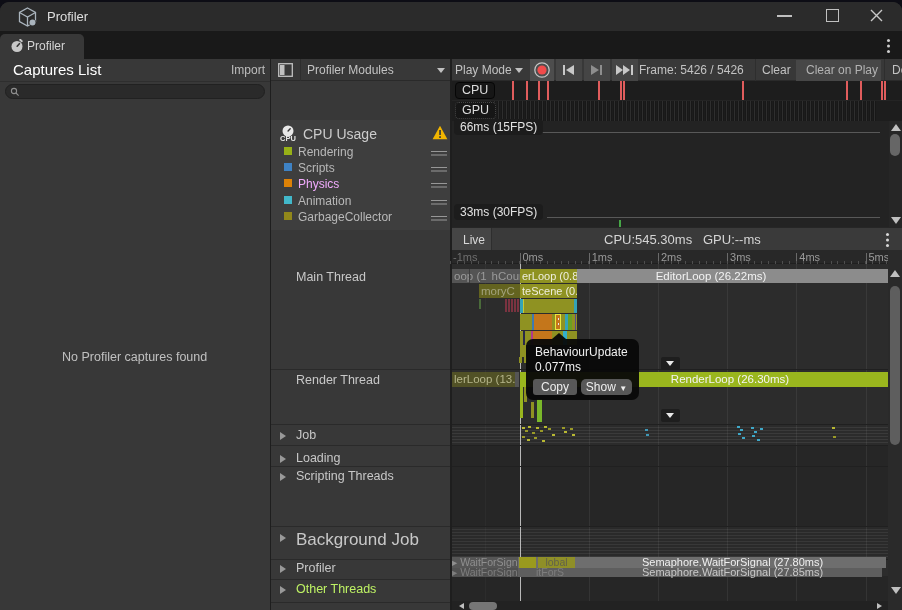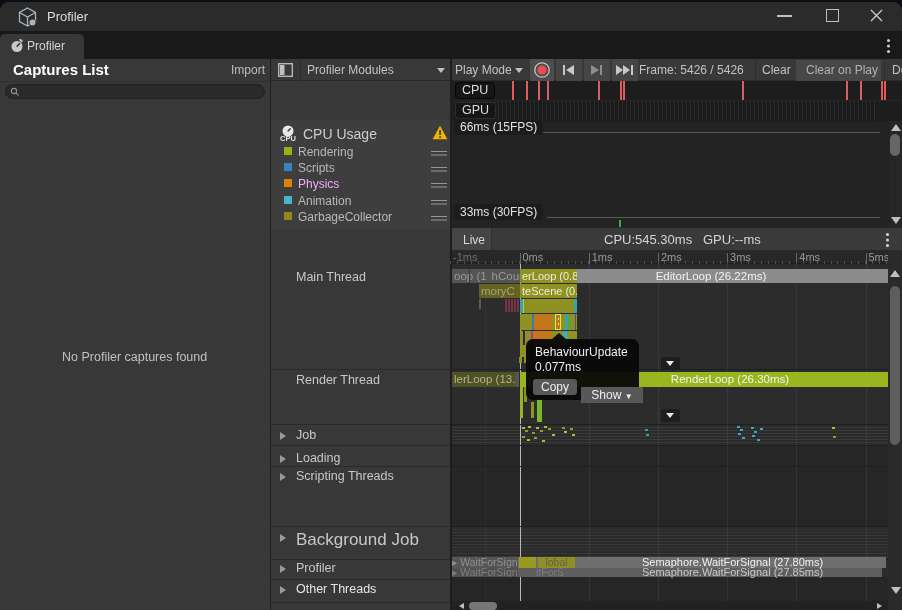--- a/index.html
+++ b/index.html
@@ -39,21 +39,21 @@
         <rect x="9" y="0.5" width="4" height="2" rx="1" fill="#c8c8c8" transform="rotate(40 11 1.5)"></rect>
       </svg>
       <div class="abs txt" style="left:27px;top:5px;color:#d4d4d4;">Profiler</div>
     </div>
     <div class="abs" style="left:887px;top:8px;width:3px;height:3px;border-radius:50%;background:#cdcdcd;box-shadow:0 5.5px 0 #cdcdcd, 0 11px 0 #cdcdcd;"></div>
   </div>
 
   <div class="abs" style="left:0;top:57px;width:902px;height:553px;background:#383838;">
 
     <div class="abs" style="left:0;top:0;width:270px;height:553px;background:#383838;">
-      <div class="abs" style="left:13px;top:2px;color:#ffffff;font-size:15px;font-weight:bold;">Captures List</div>
+      <div class="abs" style="left:13px;top:2px;color:#ffffff;font-size:15px;font-weight:normal;">Captures List</div>
       <div class="abs txt" style="left:231px;top:4px;color:#bdbdbd;">Import</div>
       <div class="abs" style="left:0;top:22px;width:270px;height:1px;background:#2e2e2e;"></div>
 
       <div class="abs" style="left:5px;top:25px;width:260px;height:15px;background:#2a2a2a;border:1px solid #212121;border-radius:8px;">
         <svg class="abs" style="left:4px;top:2px;" width="10" height="10" viewBox="0 0 10 10">
           <circle cx="4" cy="4" r="2.6" fill="none" stroke="#8f8f8f" stroke-width="1.1"></circle>
           <path d="M6 6 L8.6 8.6" stroke="#8f8f8f" stroke-width="1.1"></path>
         </svg>
       </div>
       <div class="abs txt" style="left:62px;top:291px;color:#c0c0c0;font-size:12.5px;">No Profiler captures found</div>
@@ -119,21 +119,21 @@
       <div class="tri-r abs" style="left:9px;top:414px;border-width:4px 0 4px 6px;border-color:transparent transparent transparent #999;"></div>
       <div class="abs txt" style="left:25px;top:410px;color:#c8c8c8;font-size:12.5px;">Scripting Threads</div>
       <div class="abs" style="left:0;top:467px;width:179px;height:1px;background:#2a2a2a;"></div>
       <div class="tri-r abs" style="left:9px;top:475px;border-width:4px 0 4px 6px;border-color:transparent transparent transparent #999;"></div>
       <div class="abs txt" style="left:25px;top:471px;color:#c8c8c8;font-size:17px;">Background Job</div>
       <div class="abs" style="left:0;top:500px;width:179px;height:1px;background:#2a2a2a;"></div>
       <div class="tri-r abs" style="left:9px;top:506px;border-width:4px 0 4px 6px;border-color:transparent transparent transparent #999;"></div>
       <div class="abs txt" style="left:25px;top:502px;color:#c8c8c8;font-size:12.5px;">Profiler</div>
       <div class="abs" style="left:0;top:520px;width:179px;height:1px;background:#2a2a2a;"></div>
       <div class="tri-r abs" style="left:9px;top:527px;border-width:4px 0 4px 6px;border-color:transparent transparent transparent #999;"></div>
-      <div class="abs txt" style="left:25px;top:523px;color:#e5e5e5;font-size:12.5px;">Other Threads</div>
+      <div class="abs txt" style="left:25px;top:523px;color:#bef264;font-size:12.5px;">Other Threads</div>
       <div class="abs" style="left:0;top:543px;width:179px;height:1px;background:#2a2a2a;"></div>
     </div>
 
     <div class="abs" style="left:450px;top:0;width:2px;height:553px;background:#1e1e1e;"></div>
 
     <div class="abs" id="right" style="left:452px;top:0;width:450px;height:553px;background:#242424;">
 
       <div class="abs" style="left:0;top:0;width:450px;height:22px;background:#383838;border-bottom:1px solid #2a2a2a;">
         <div class="abs txt" style="left:3px;top:4px;">Play Mode</div>
         <div class="tri-r abs" style="left:63px;top:9px;border-width:5px 4px 0 4px;border-color:#c0c0c0 transparent transparent transparent;"></div>
@@ -392,21 +392,21 @@
           <div class="abs" style="left:190px;top:293px;width:176px;height:11px;color:#f0f0f0;font-size:11px;line-height:11px;text-align:center;white-space:nowrap;">Semaphore.WaitForSignal (27.80ms)</div>
           <div class="abs" style="left:0px;top:304px;width:430px;height:9px;background:#5e5e5e;"></div>
           <div class="abs" style="left:0;top:304px;width:66px;height:9px;background:#505050;overflow:hidden;color:#7e7e7e;font-size:10.5px;line-height:9px;white-space:nowrap;">▸ WaitForSign</div>
           <div class="abs" style="left:78px;top:304px;width:40px;height:9px;color:#7e7e7e;font-size:10.5px;line-height:9px;text-align:center;">itForS</div>
           <div class="abs" style="left:190px;top:304px;width:176px;height:9px;color:#c8c8c8;font-size:11px;line-height:9px;text-align:center;white-space:nowrap;">Semaphore.WaitForSignal (27.85ms)</div>
           <div class="abs" style="left:74px;top:75px;width:113px;height:61px;background:rgba(8,8,8,0.95);border-radius:7px;z-index:50;">
             <div class="tri-r abs" style="left:26px;top:-6px;border-width:0 7px 6px 7px;border-color:transparent transparent rgba(8,8,8,0.95) transparent;"></div>
             <div class="abs" style="left:9px;top:6px;color:#efefef;font-size:12px;white-space:nowrap;">BehaviourUpdate</div>
             <div class="abs" style="left:9px;top:21px;color:#efefef;font-size:12px;">0.077ms</div>
             <div class="abs" style="left:7px;top:40px;width:44px;height:16px;background:#585858;border-radius:3px;color:#eee;font-size:12px;text-align:center;line-height:16px;">Copy</div>
-            <div class="abs" style="left:55px;top:48px;width:62px;height:16px;background:#585858;border-radius:0;color:#eee;font-size:12px;text-align:center;line-height:16px;">Show <span style="font-size:8px;">▼</span></div>
+            <div class="abs" style="left:55px;top:40px;width:51px;height:16px;background:#585858;border-radius:5px;color:#eee;font-size:12px;text-align:center;line-height:16px;">Show <span style="font-size:8px;">▼</span></div>
           </div>
         </div>
 
       <div class="abs" style="left:436px;top:191px;width:14px;height:351px;background:#2a2a2a;">
         <div class="tri-r abs" style="left:2px;top:20px;border-width:0 5px 7px 5px;border-color:transparent transparent #c0c0c0 transparent;"></div>
         <div class="abs" style="left:1.5px;top:36px;width:10px;height:159px;background:#5e5e5e;border-radius:5px;"></div>
         <div class="tri-r abs" style="left:3px;top:337px;border-width:7px 5px 0 5px;border-color:#c0c0c0 transparent transparent transparent;"></div>
       </div>
 
       <div class="abs" style="left:0;top:542px;width:436px;height:11px;background:#222222;">

